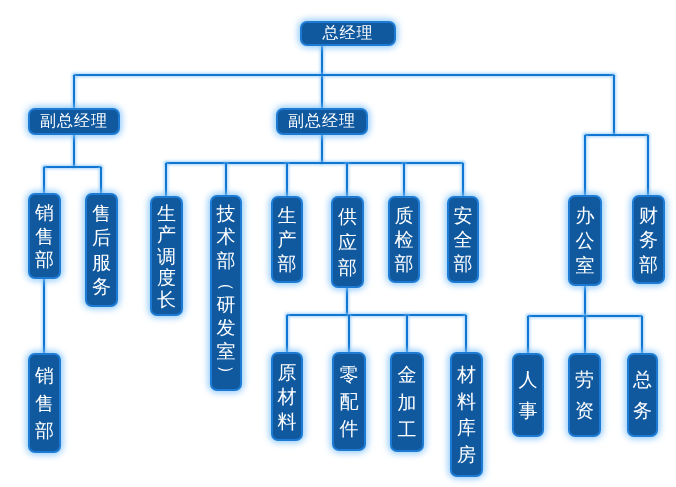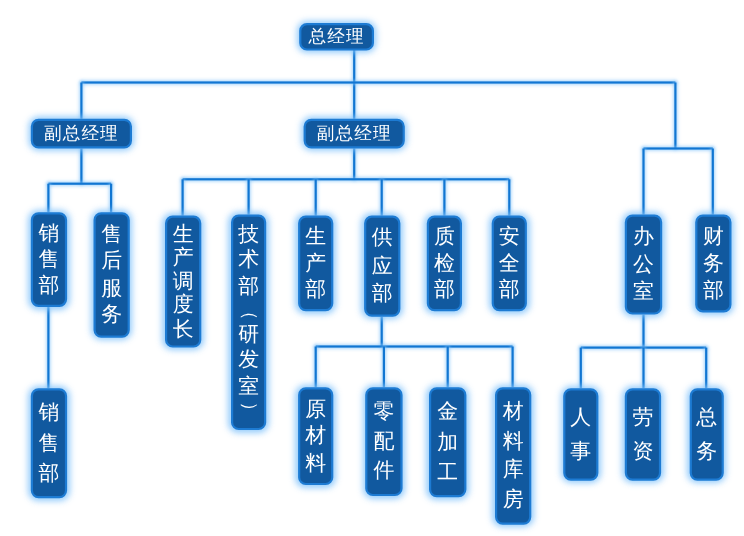--- a/index.html
+++ b/index.html
@@ -82,21 +82,21 @@
     <div class="line" style="left: 287px; top: 314px; width: 179px; height: 2px;"></div>
     <div class="line" style="left: 286px; top: 315px; width: 2px; height: 37px;"></div>
     <div class="line" style="left: 348px; top: 315px; width: 2px; height: 37px;"></div>
     <div class="line" style="left: 406px; top: 315px; width: 2px; height: 37px;"></div>
     <div class="line" style="left: 465px; top: 315px; width: 2px; height: 37px;"></div>
     <div class="line" style="left: 584px; top: 286px; width: 2px; height: 30px;"></div>
     <div class="line" style="left: 528px; top: 315px; width: 114px; height: 2px;"></div>
     <div class="line" style="left: 527px; top: 316px; width: 2px; height: 37px;"></div>
     <div class="line" style="left: 584px; top: 316px; width: 2px; height: 37px;"></div>
     <div class="line" style="left: 641px; top: 316px; width: 2px; height: 37px;"></div>
-    <div class="node h" style="left: 272px; top: 21px; width: 68px; height: 25px;">总经理</div>
+    <div class="node h" style="left: 300px; top: 21px; width: 96px; height: 25px;">总经理</div>
     <div class="node h" style="left: 28px; top: 108px; width: 92px; height: 27px;">副总经理</div>
     <div class="node h" style="left: 276px; top: 108px; width: 92px; height: 27px;">副总经理</div>
     <div class="node v" style="left: 28px; top: 193px; width: 33px; height: 86px;">
       <span class="ch">销</span>
       <span class="ch">售</span>
       <span class="ch">部</span>
     </div>
     <div class="node v" style="left: 85px; top: 193px; width: 33px; height: 114px;">
       <span class="ch">售</span>
       <span class="ch">后</span>

